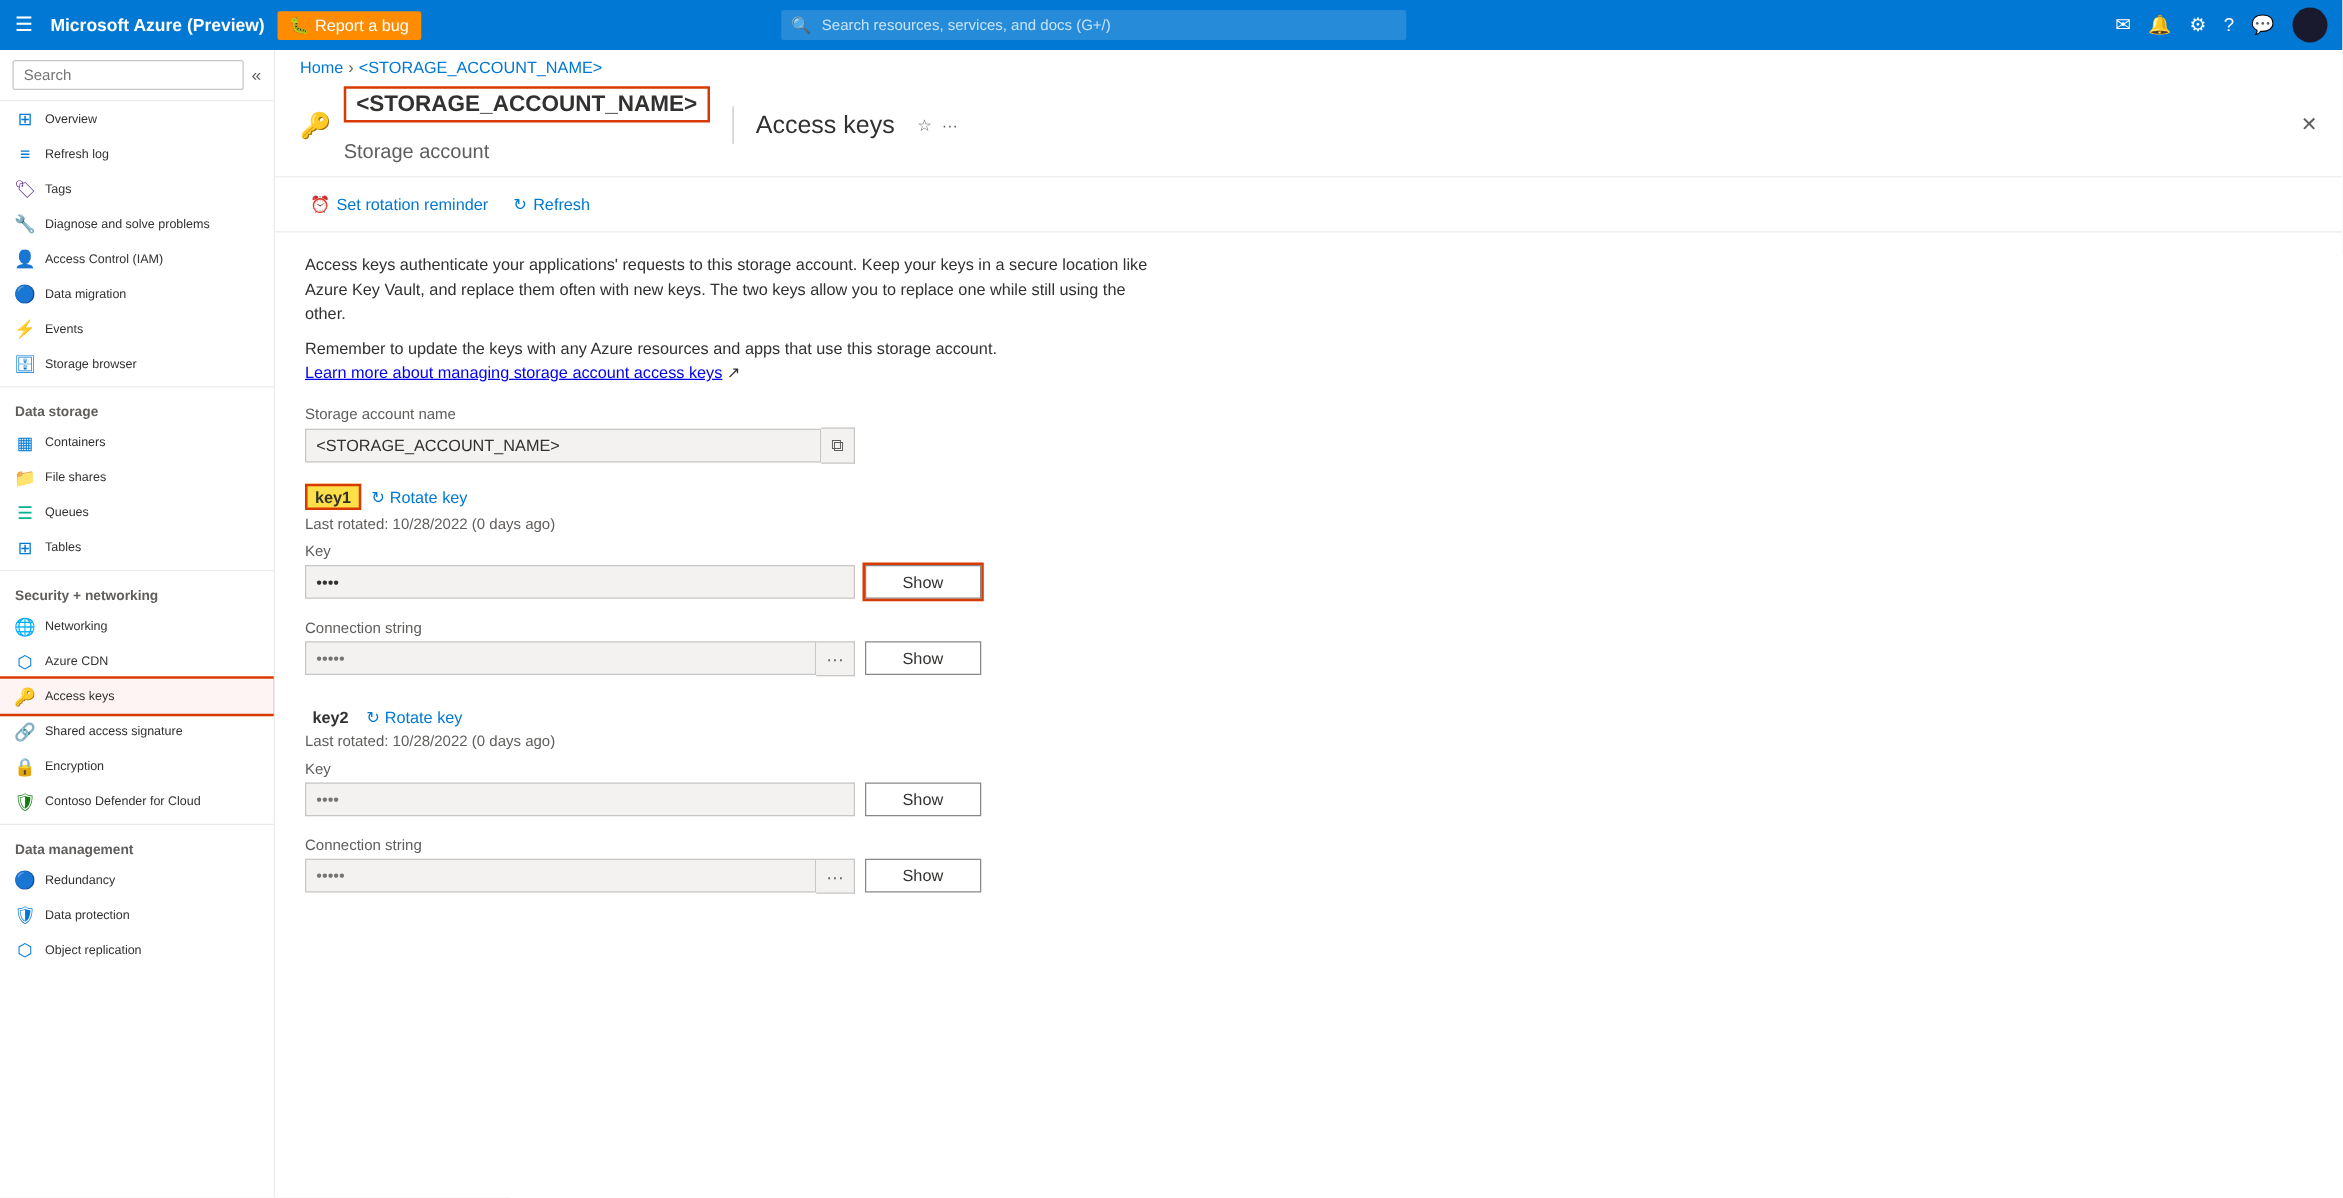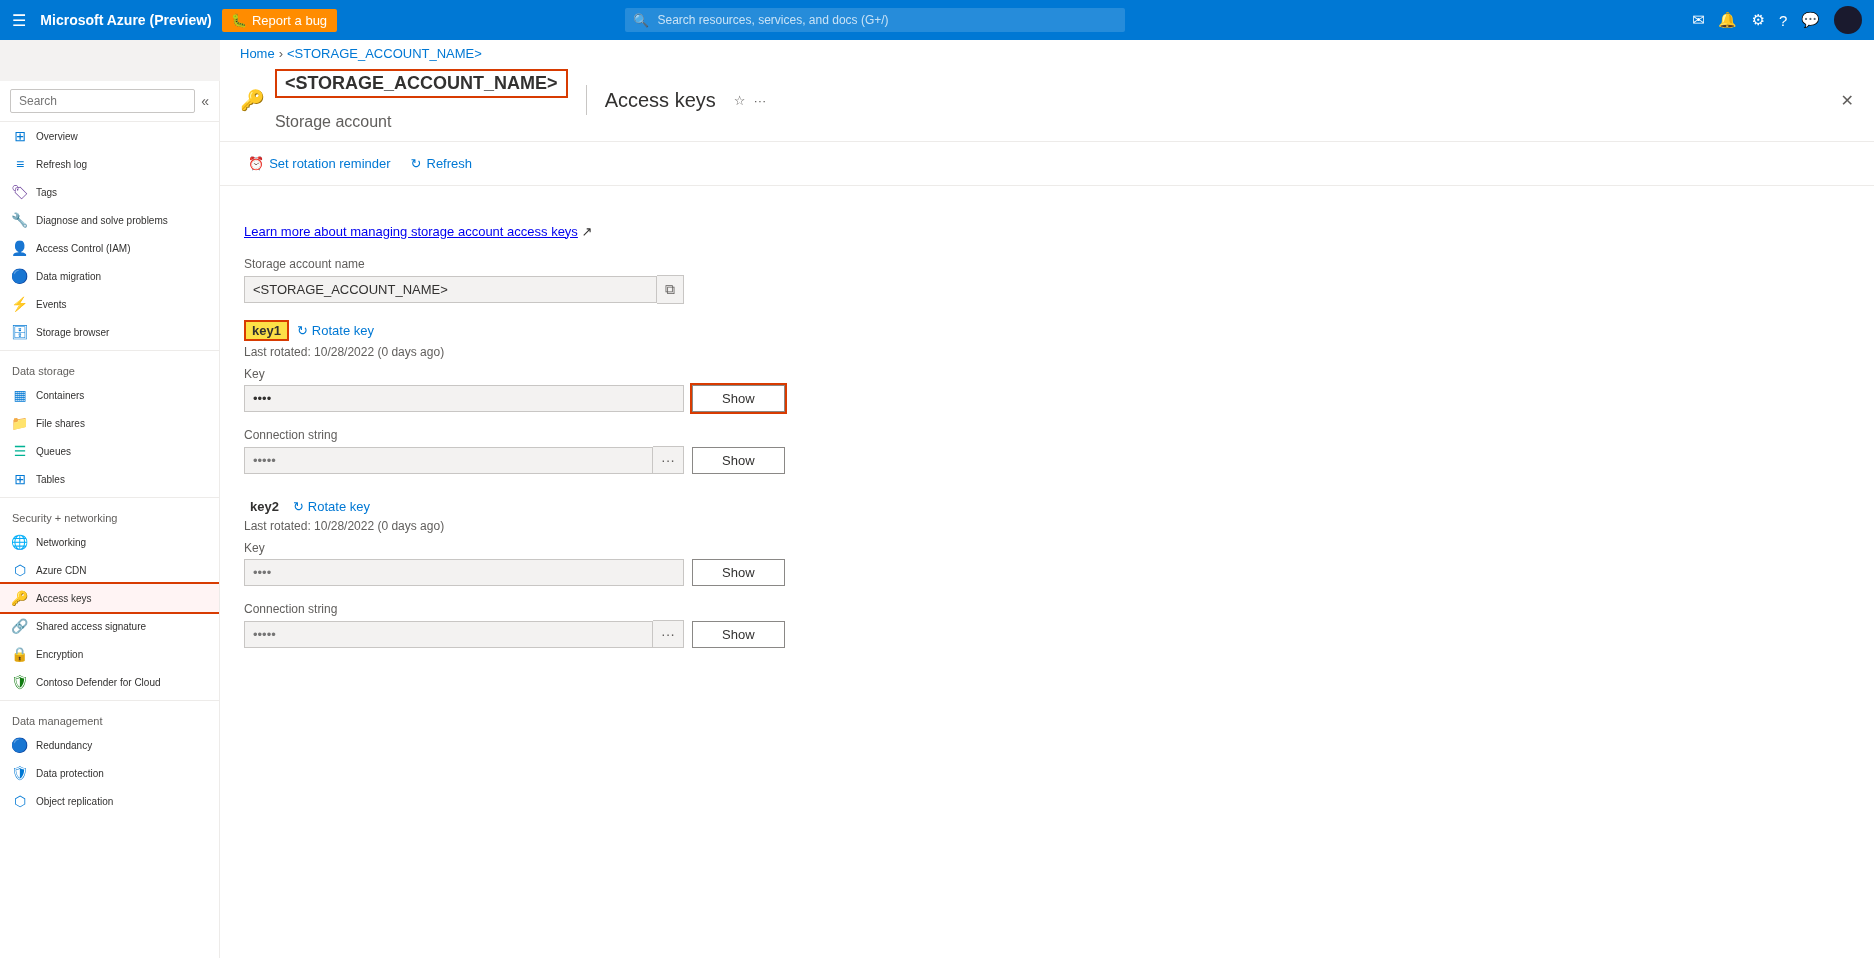--- a/index.html
+++ b/index.html
@@ -55,21 +55,20 @@
 
     
     .sidebar {
       width: 220px;
       background: white;
       border-right: 1px solid #edebe9;
       display: flex;
       flex-direction: column;
       overflow-y: auto;
       flex-shrink: 0;
-      margin-top: 41px;
     }
     .sidebar-search-wrap {
       padding: 8px 10px;
       border-bottom: 1px solid #edebe9;
       display: flex;
       align-items: center;
       gap: 6px;
     }
     .sidebar-search-wrap input {
       border: 1px solid #c8c6c4;
@@ -88,21 +87,21 @@
       cursor: pointer;
       color: #323130;
       transition: background 0.1s;
     }
     .sidebar-item.highlighted { outline: 2px solid #d83b01; background: #fff4f4; }
     .sidebar-item-icon { width: 16px; height: 16px; flex-shrink: 0; display: flex; align-items: center; justify-content: center; font-size: 14px; }
     .sidebar-item-label { font-size: 10px; }
     .sidebar-section-label {
       padding: 10px 12px 4px 12px;
       font-size: 11px;
-      font-weight: 400;
+      font-weight: 700;
       color: #605e5c;
       text-transform: none;
     }
     .sidebar-divider { border: none; border-top: 1px solid #edebe9; margin: 4px 0; }
 
     
     .resource-header {
       background: white;
       border-bottom: 1px solid #edebe9;
       padding: 0 20px;
@@ -394,21 +393,23 @@
           <span>⏰</span>
           <span>Set rotation reminder</span>
         </button>
         <button class="toolbar-btn">
           <span>↻</span>
           <span>Refresh</span>
         </button>
       </div>
 
       <div class="content-body">
+        <p class="info-text">Access keys authenticate your applications' requests to this storage account. Keep your keys in a secure location like Azure Key Vault, and replace them often with new keys. The two keys allow you to replace one while still using the other.</p>
         <p class="info-note">
+          <span>Remember to update the keys with any Azure resources and apps that use this storage account.</span>
           <br>
           <a href="#">Learn more about managing storage account access keys</a> ↗
         </p>
 
         <div class="form-group">
           <label class="form-label">Storage account name</label>
           <div class="form-row">
             <div class="form-input-with-copy" style="flex:1;max-width:440px;">
               <input class="form-input" style="flex: 1 1 0%;" type="text" readonly="" value="&lt;STORAGE_ACCOUNT_NAME&gt;">
               <button class="copy-btn" title="Copy">⧉</button>

